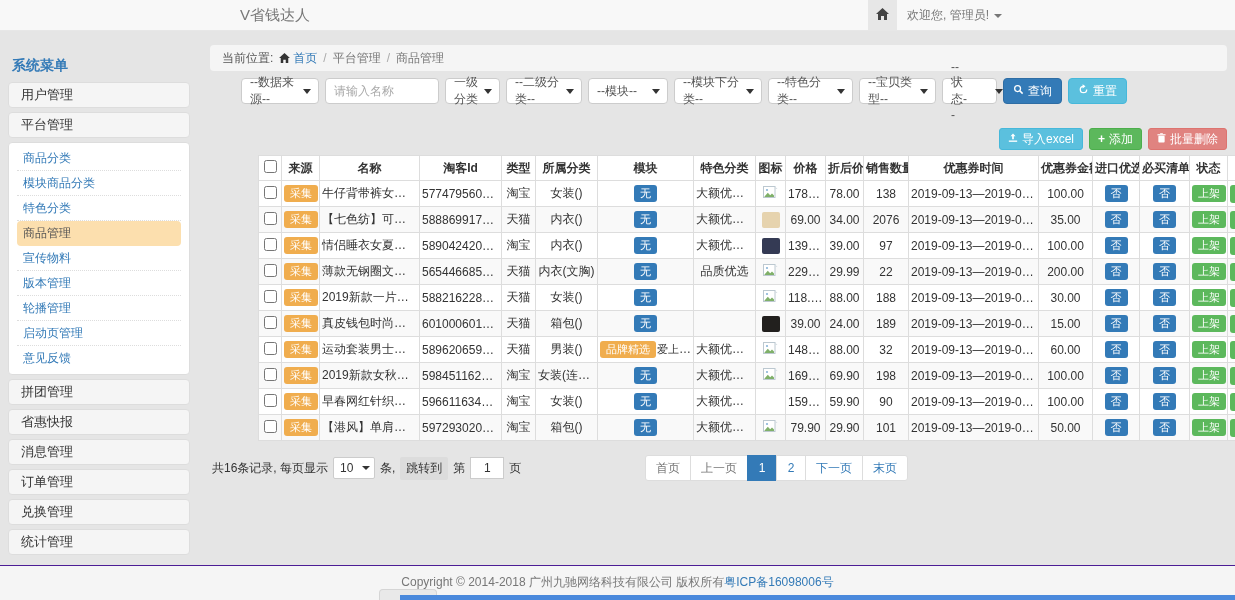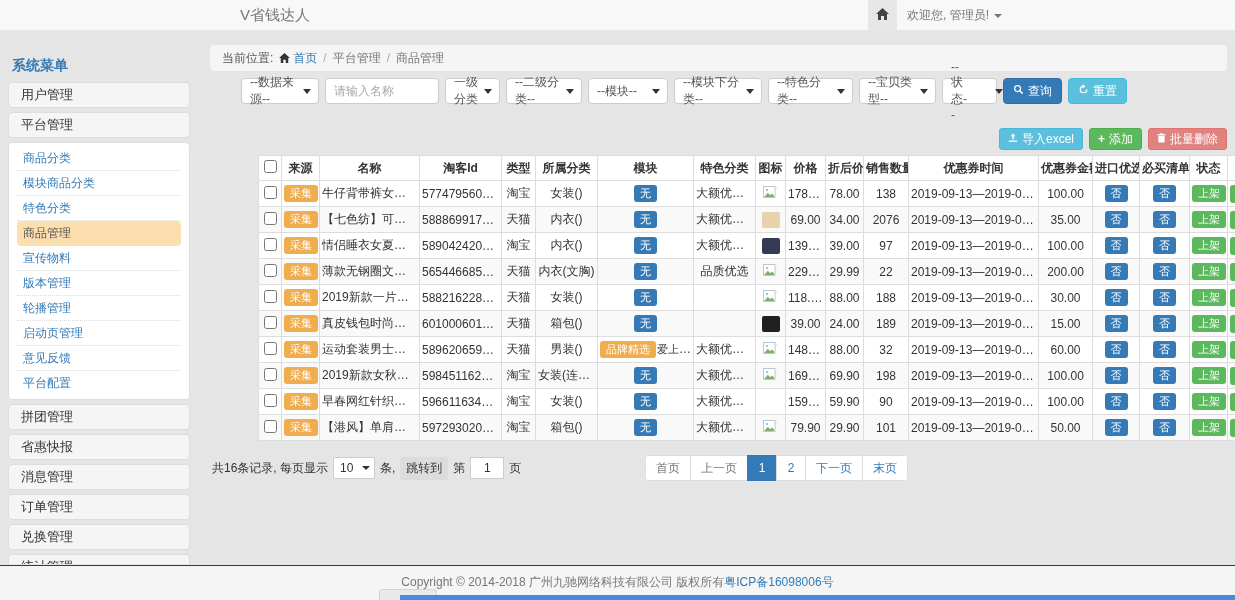--- a/index.html
+++ b/index.html
@@ -110,21 +110,20 @@
         <div class="submenu">
           <div class="submenu-item">商品分类</div>
           <div class="submenu-item">模块商品分类</div>
           <div class="submenu-item">特色分类</div>
           <div class="submenu-item active">商品管理</div>
           <div class="submenu-item">宣传物料</div>
           <div class="submenu-item">版本管理</div>
           <div class="submenu-item">轮播管理</div>
           <div class="submenu-item">启动页管理</div>
           <div class="submenu-item">意见反馈</div>
-          <div class="submenu-item">平台配置</div>
         </div>
         <div class="menu-header">拼团管理</div>
         <div class="menu-header">省惠快报</div>
         <div class="menu-header">消息管理</div>
         <div class="menu-header">订单管理</div>
         <div class="menu-header">兑换管理</div>
         <div class="menu-header">统计管理</div>
       </div>
   </aside>
 

